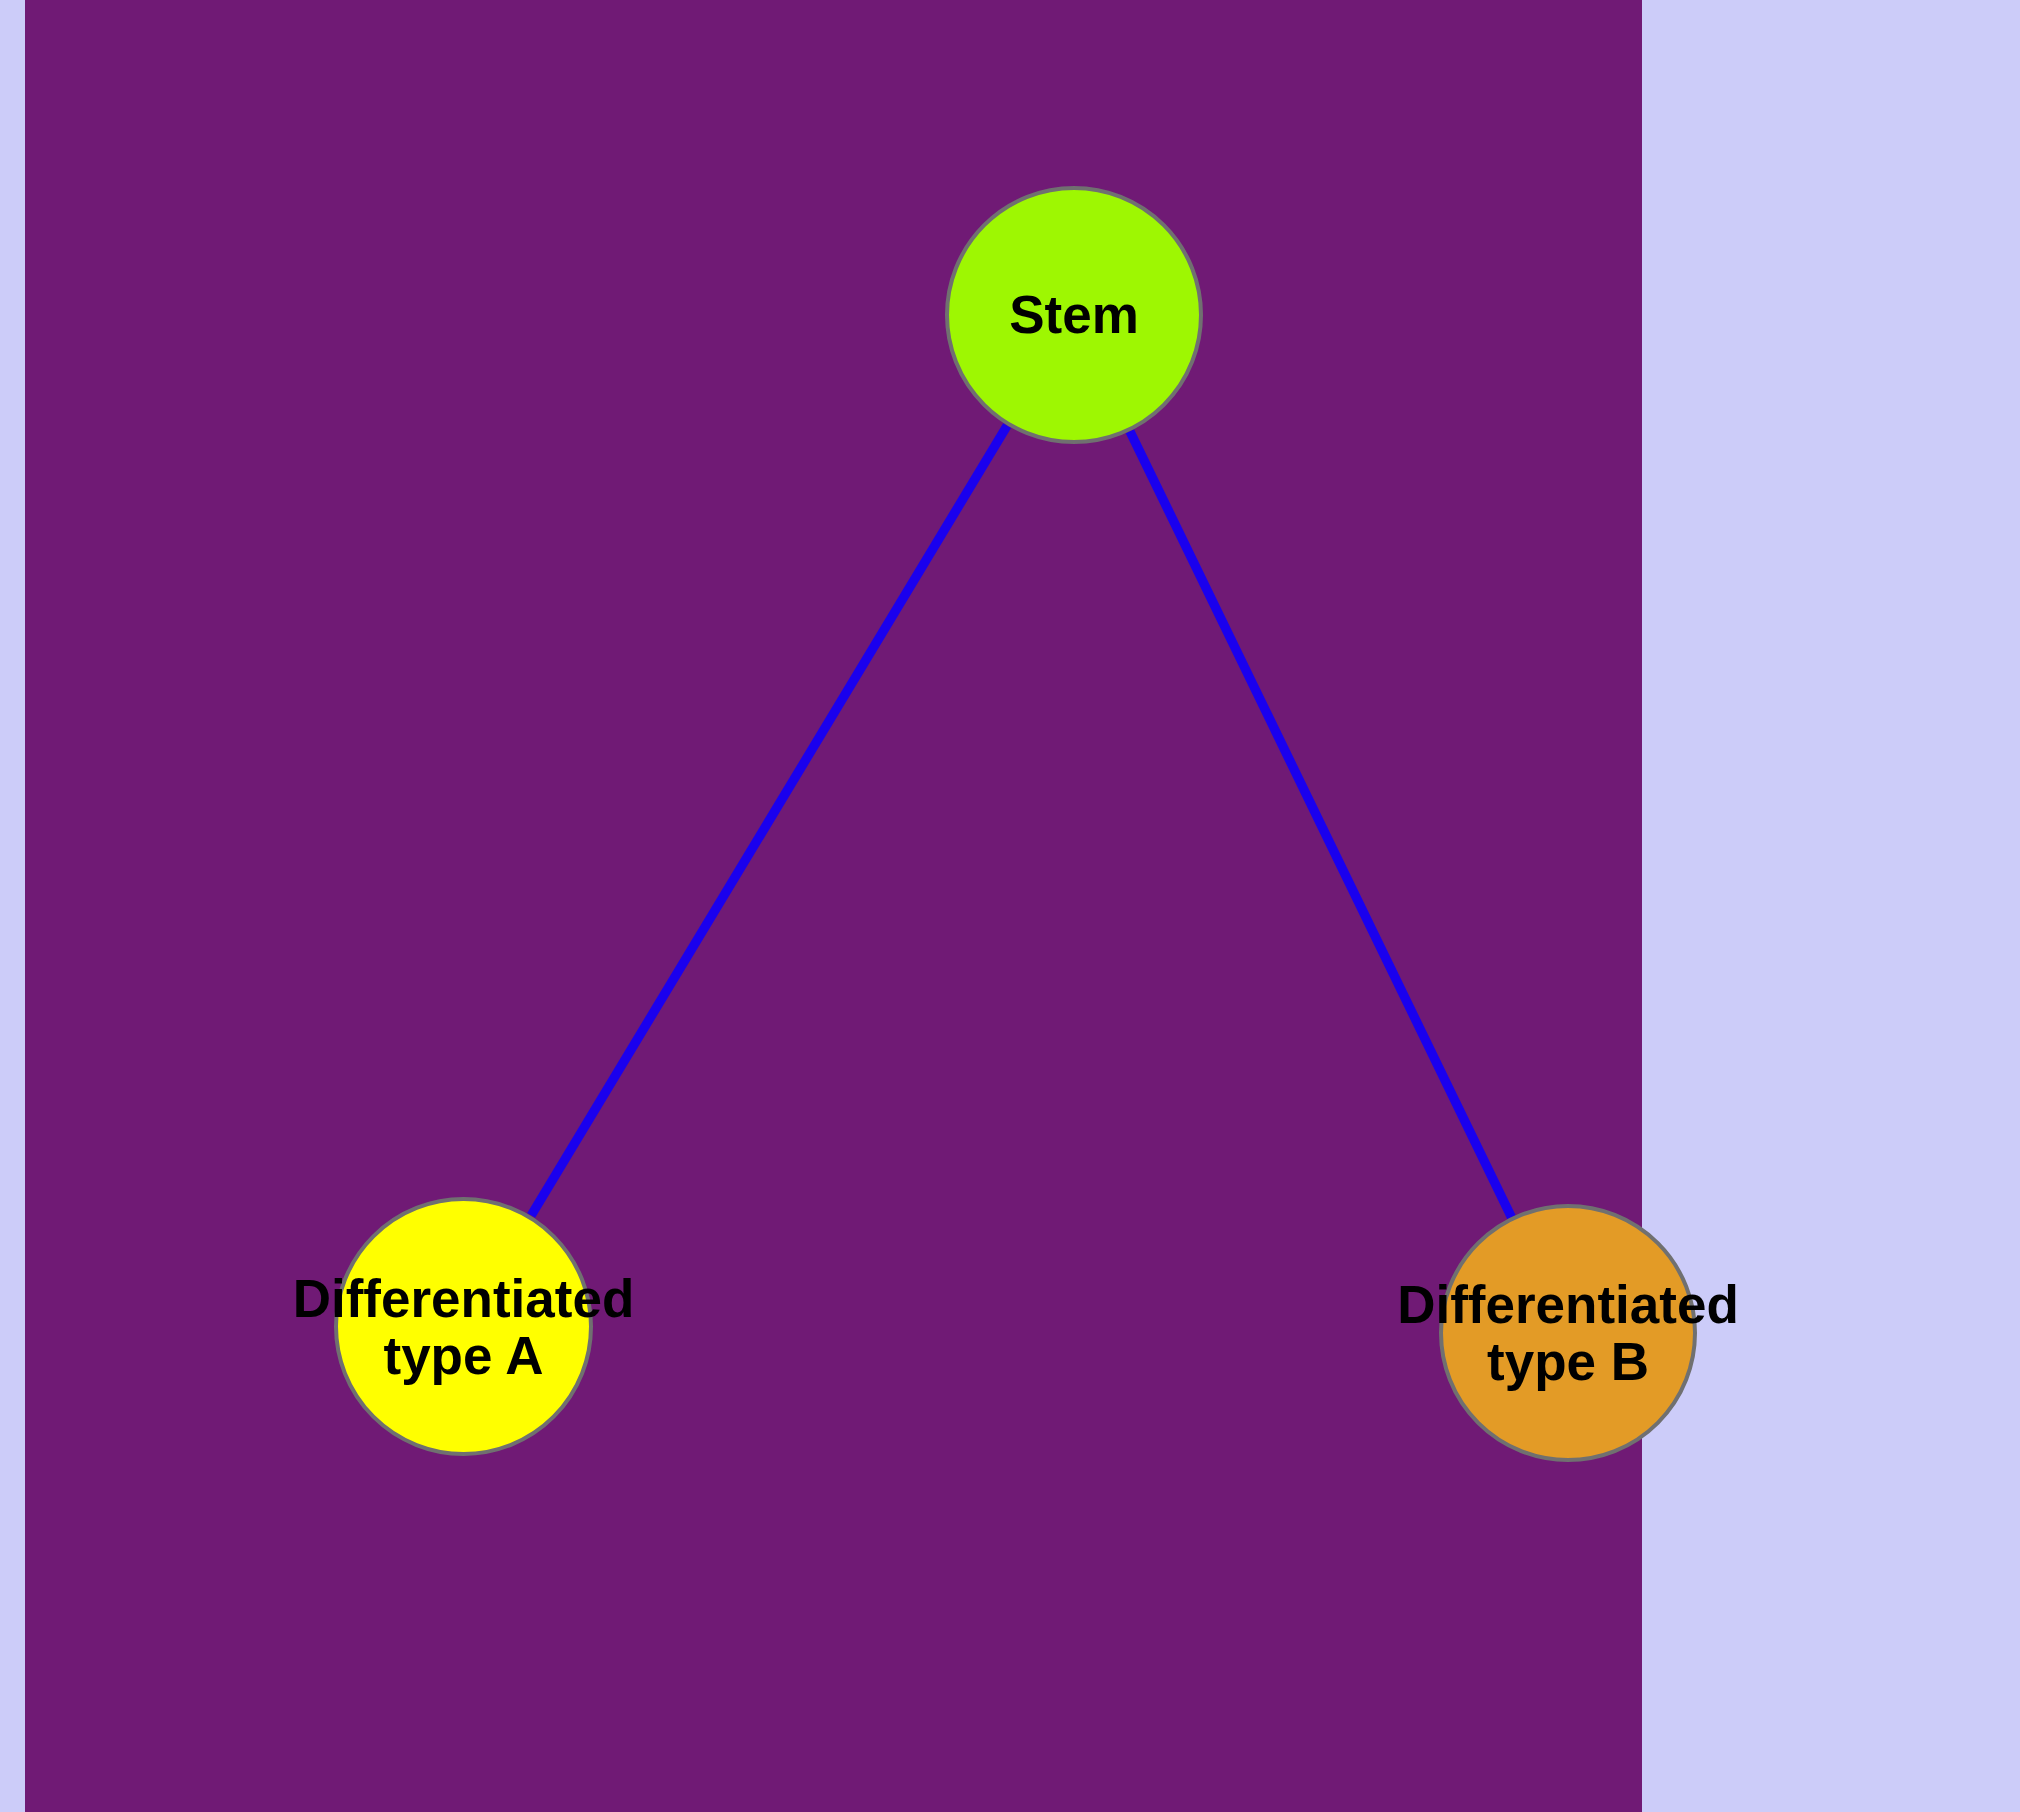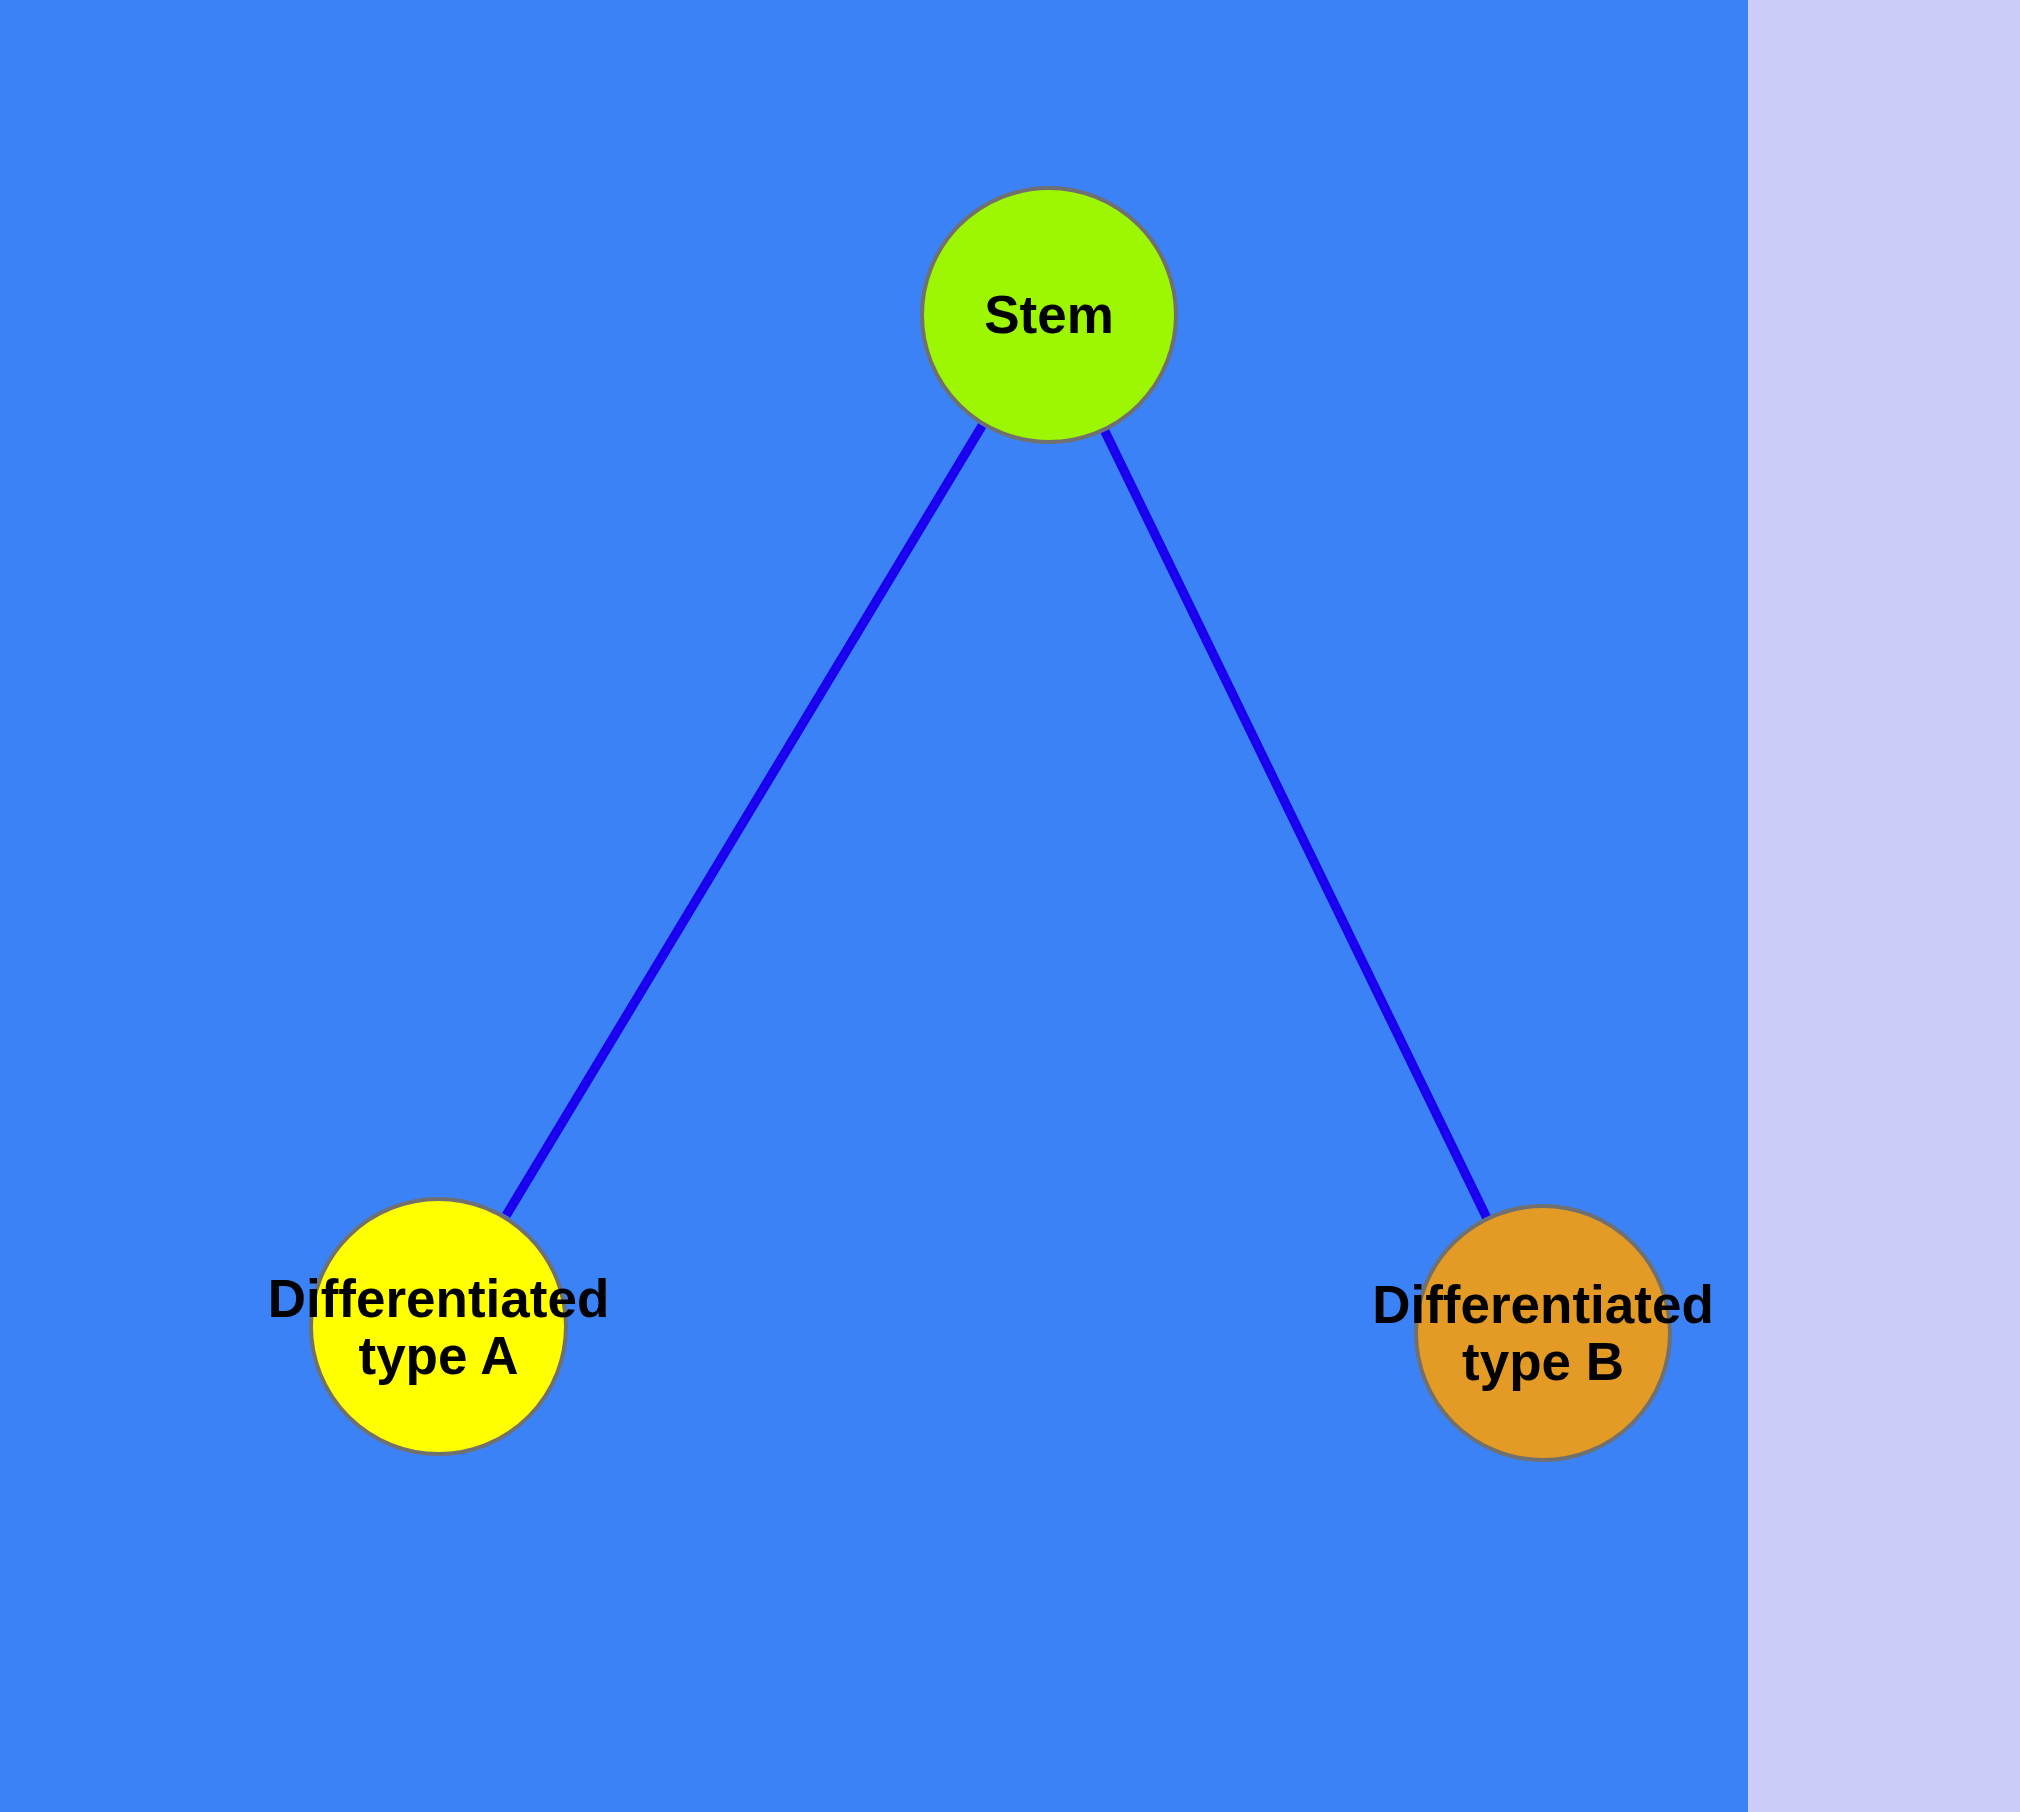--- a/index.html
+++ b/index.html
@@ -9,23 +9,24 @@
   }
   body {
     width: 2021px;
     height: 1812px;
     background: #ccccf9;
     font-family: "Liberation Sans", sans-serif;
     overflow: hidden;
   }
   #graph-canvas {
     position: relative;
-    width: 1748px;
+    width: 1617px;
     height: 1812px;
-    background: #3b82f6;
+    background: #701a75;
+    margin-left: 25px;
   }
   #edge-layer {
     position: absolute;
     left: 0;
     top: 0;
     width: 2021px;
     height: 1812px;
   }
   .graph-node {
     position: absolute;

